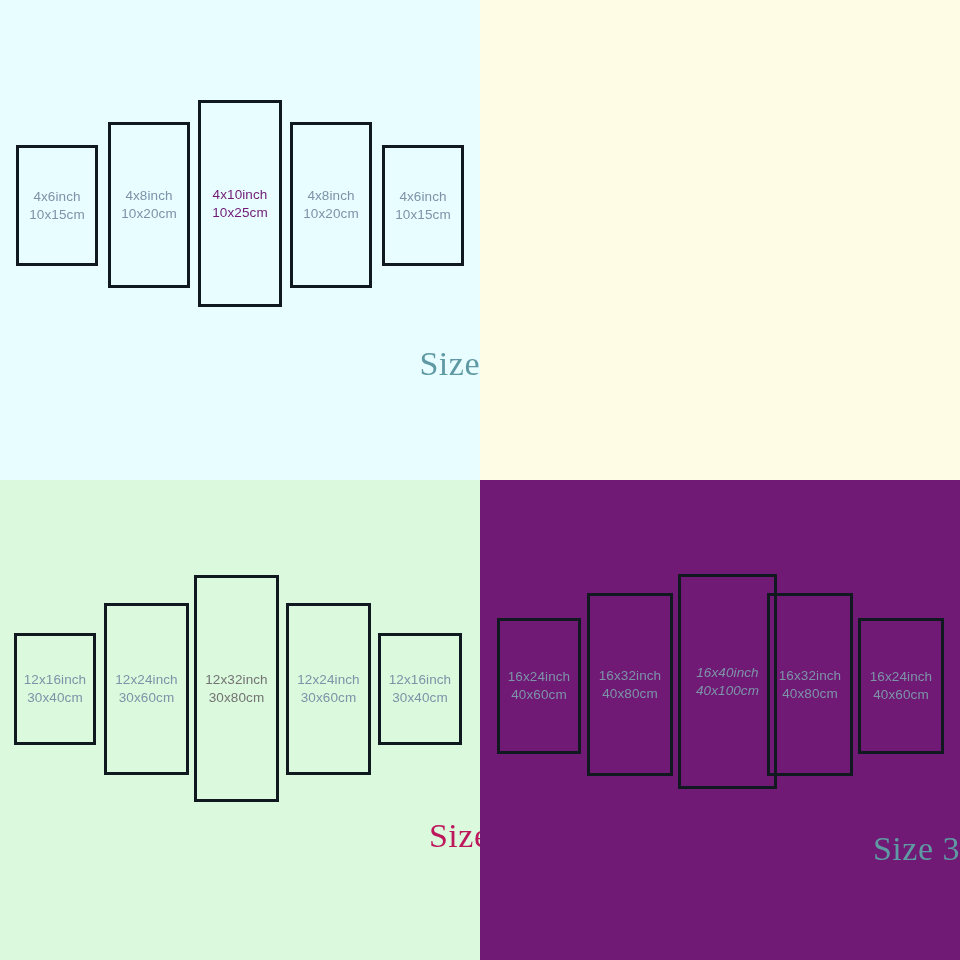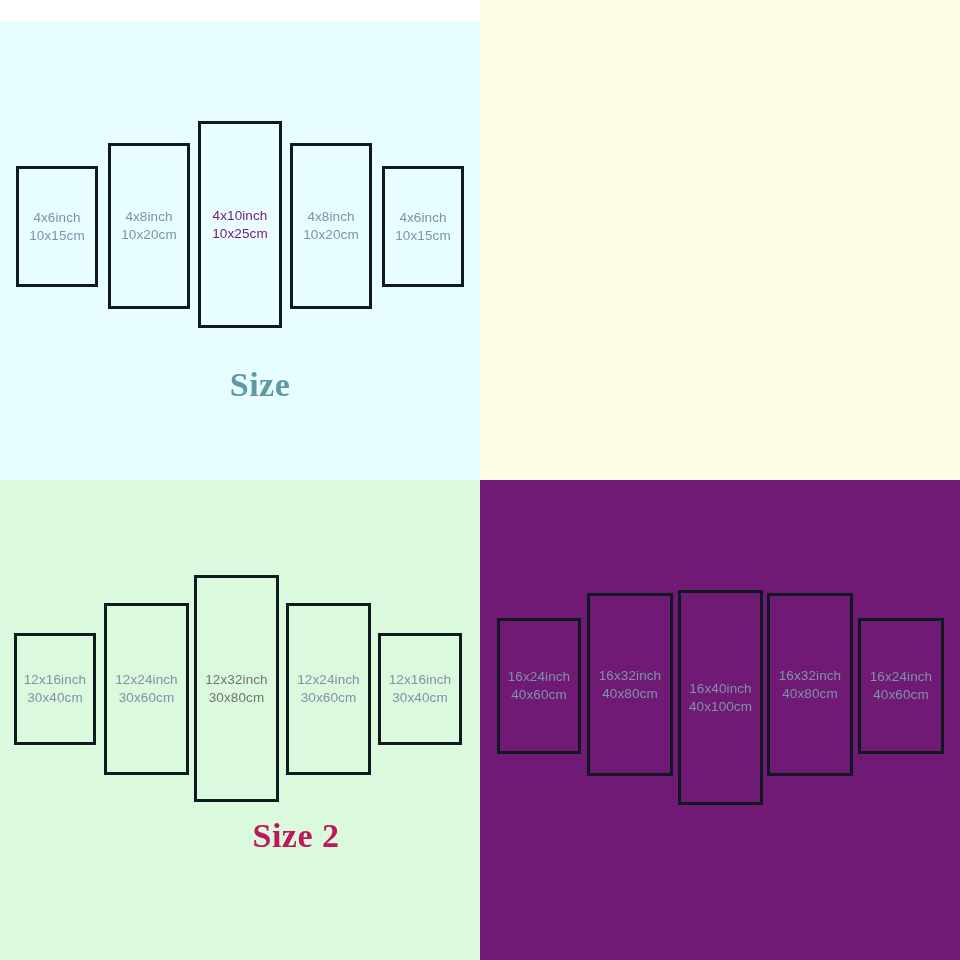--- a/index.html
+++ b/index.html
@@ -15,21 +15,21 @@
     width: 960px;
     height: 960px;
     overflow: hidden;
   }
   .quadrant {
     position: absolute;
     width: 480px;
     height: 480px;
     overflow: hidden;
   }
-  .q-tl { left: 0;     top: 0; margin-top: 21px; }
+  .q-tl { left: 0;     top: 0; }
   .q-tr { left: 480px; top: 0; }
   .q-bl { left: 0;     top: 480px; }
   .q-br { left: 480px; top: 480px; }
 
   .panels {
     position: absolute;
     left: 0;
     top: 0;
     width: 480px;
     height: 480px;
@@ -52,27 +52,26 @@
     white-space: nowrap;
     letter-spacing: 0.1px;
   }
   .panel-label .line2 {
     display: block;
   }
   .q-title {
     position: absolute;
     left: 0;
     width: 480px;
-    text-align: center;
+    text-align: right;
     font-family: "Liberation Serif", serif;
-    font-weight: bold;
+    font-weight: normal;
     font-size: 34px;
     color: #5f99a3;
     letter-spacing: 0.5px;
-    padding-left: 20px;
   }
 </style>
 </head>
 <body>
 
 <div id="chart">
     <div class="quadrant q-tl" style="background: rgb(232, 253, 255);">
       <div class="panels">
         <div class="panel" style="left: 16px; top: 145px; width: 82px; height: 121px; border-color: rgb(16, 24, 32);">
           <div class="panel-label" style="color: rgb(125, 147, 168);"><span>4x6inch</span><span class="line2">10x15cm</span></div>
@@ -116,24 +115,25 @@
       <div class="q-title" style="top: 337px; color: #be185d; margin-left: 36px;">Size 2</div>
     </div>
     <div class="quadrant q-br" style="background: #701a75;">
       <div class="panels">
         <div class="panel" style="left: 17px; top: 138px; width: 84px; height: 136px; border-color: rgb(16, 24, 32);">
           <div class="panel-label" style="color: rgb(125, 147, 168);"><span>16x24inch</span><span class="line2">40x60cm</span></div>
         </div>
         <div class="panel" style="left: 107px; top: 113px; width: 86px; height: 183px; border-color: rgb(16, 24, 32);">
           <div class="panel-label" style="color: rgb(125, 147, 168);"><span>16x32inch</span><span class="line2">40x80cm</span></div>
         </div>
-        <div class="panel" style="left: 198px; top: 110px; width: 85px; height: 215px; border-color: rgb(16, 24, 32);">
+        <div class="panel" style="left: 198px; top: 94px; width: 99px; height: 215px; border-color: rgb(16, 24, 32); font-style: italic;">
           <div class="panel-label" style="color: rgb(125, 147, 168);"><span>16x40inch</span><span class="line2">40x100cm</span></div>
         </div>
         <div class="panel" style="left: 287px; top: 113px; width: 86px; height: 183px; border-color: rgb(16, 24, 32);">
           <div class="panel-label" style="color: rgb(125, 147, 168);"><span>16x32inch</span><span class="line2">40x80cm</span></div>
         </div>
         <div class="panel" style="left: 378px; top: 138px; width: 86px; height: 136px; border-color: rgb(16, 24, 32);">
           <div class="panel-label" style="color: rgb(125, 147, 168);"><span>16x24inch</span><span class="line2">40x60cm</span></div>
         </div>
       </div>
+      <div class="q-title" style="top: 350px; color: rgb(95, 153, 163);">Size 3</div>
     </div>
   </div>
 
 </body></html>

